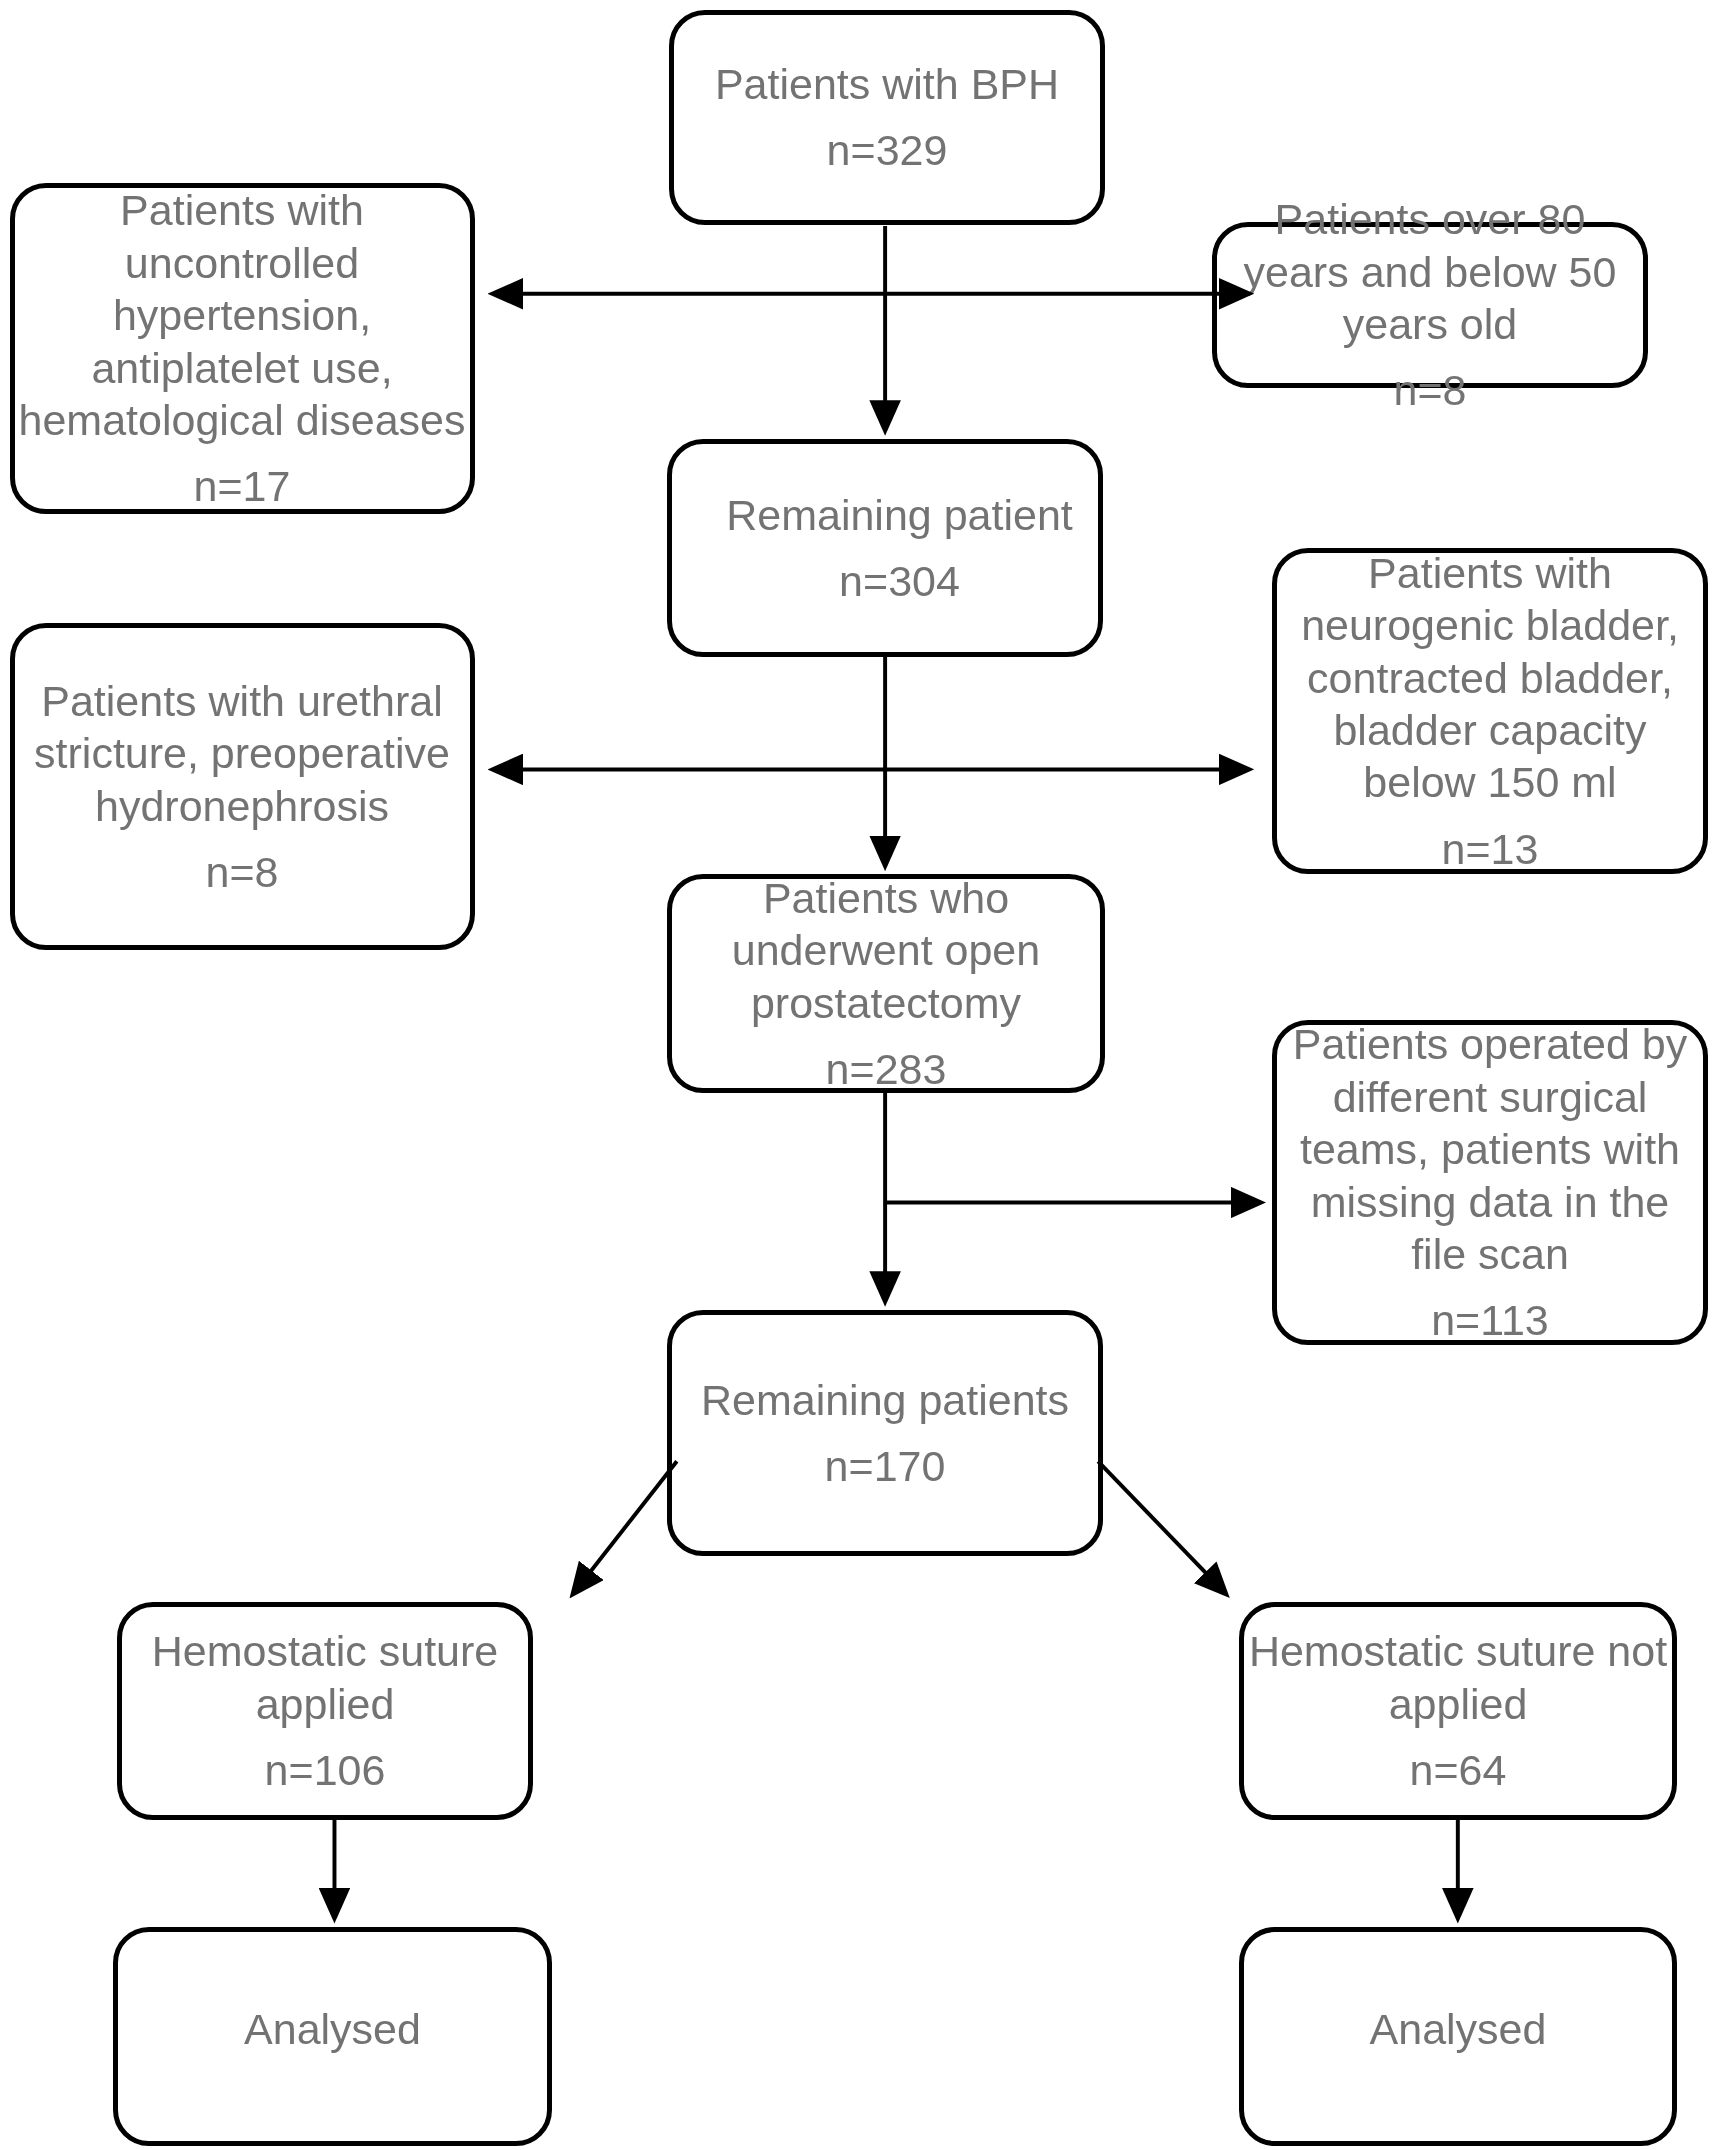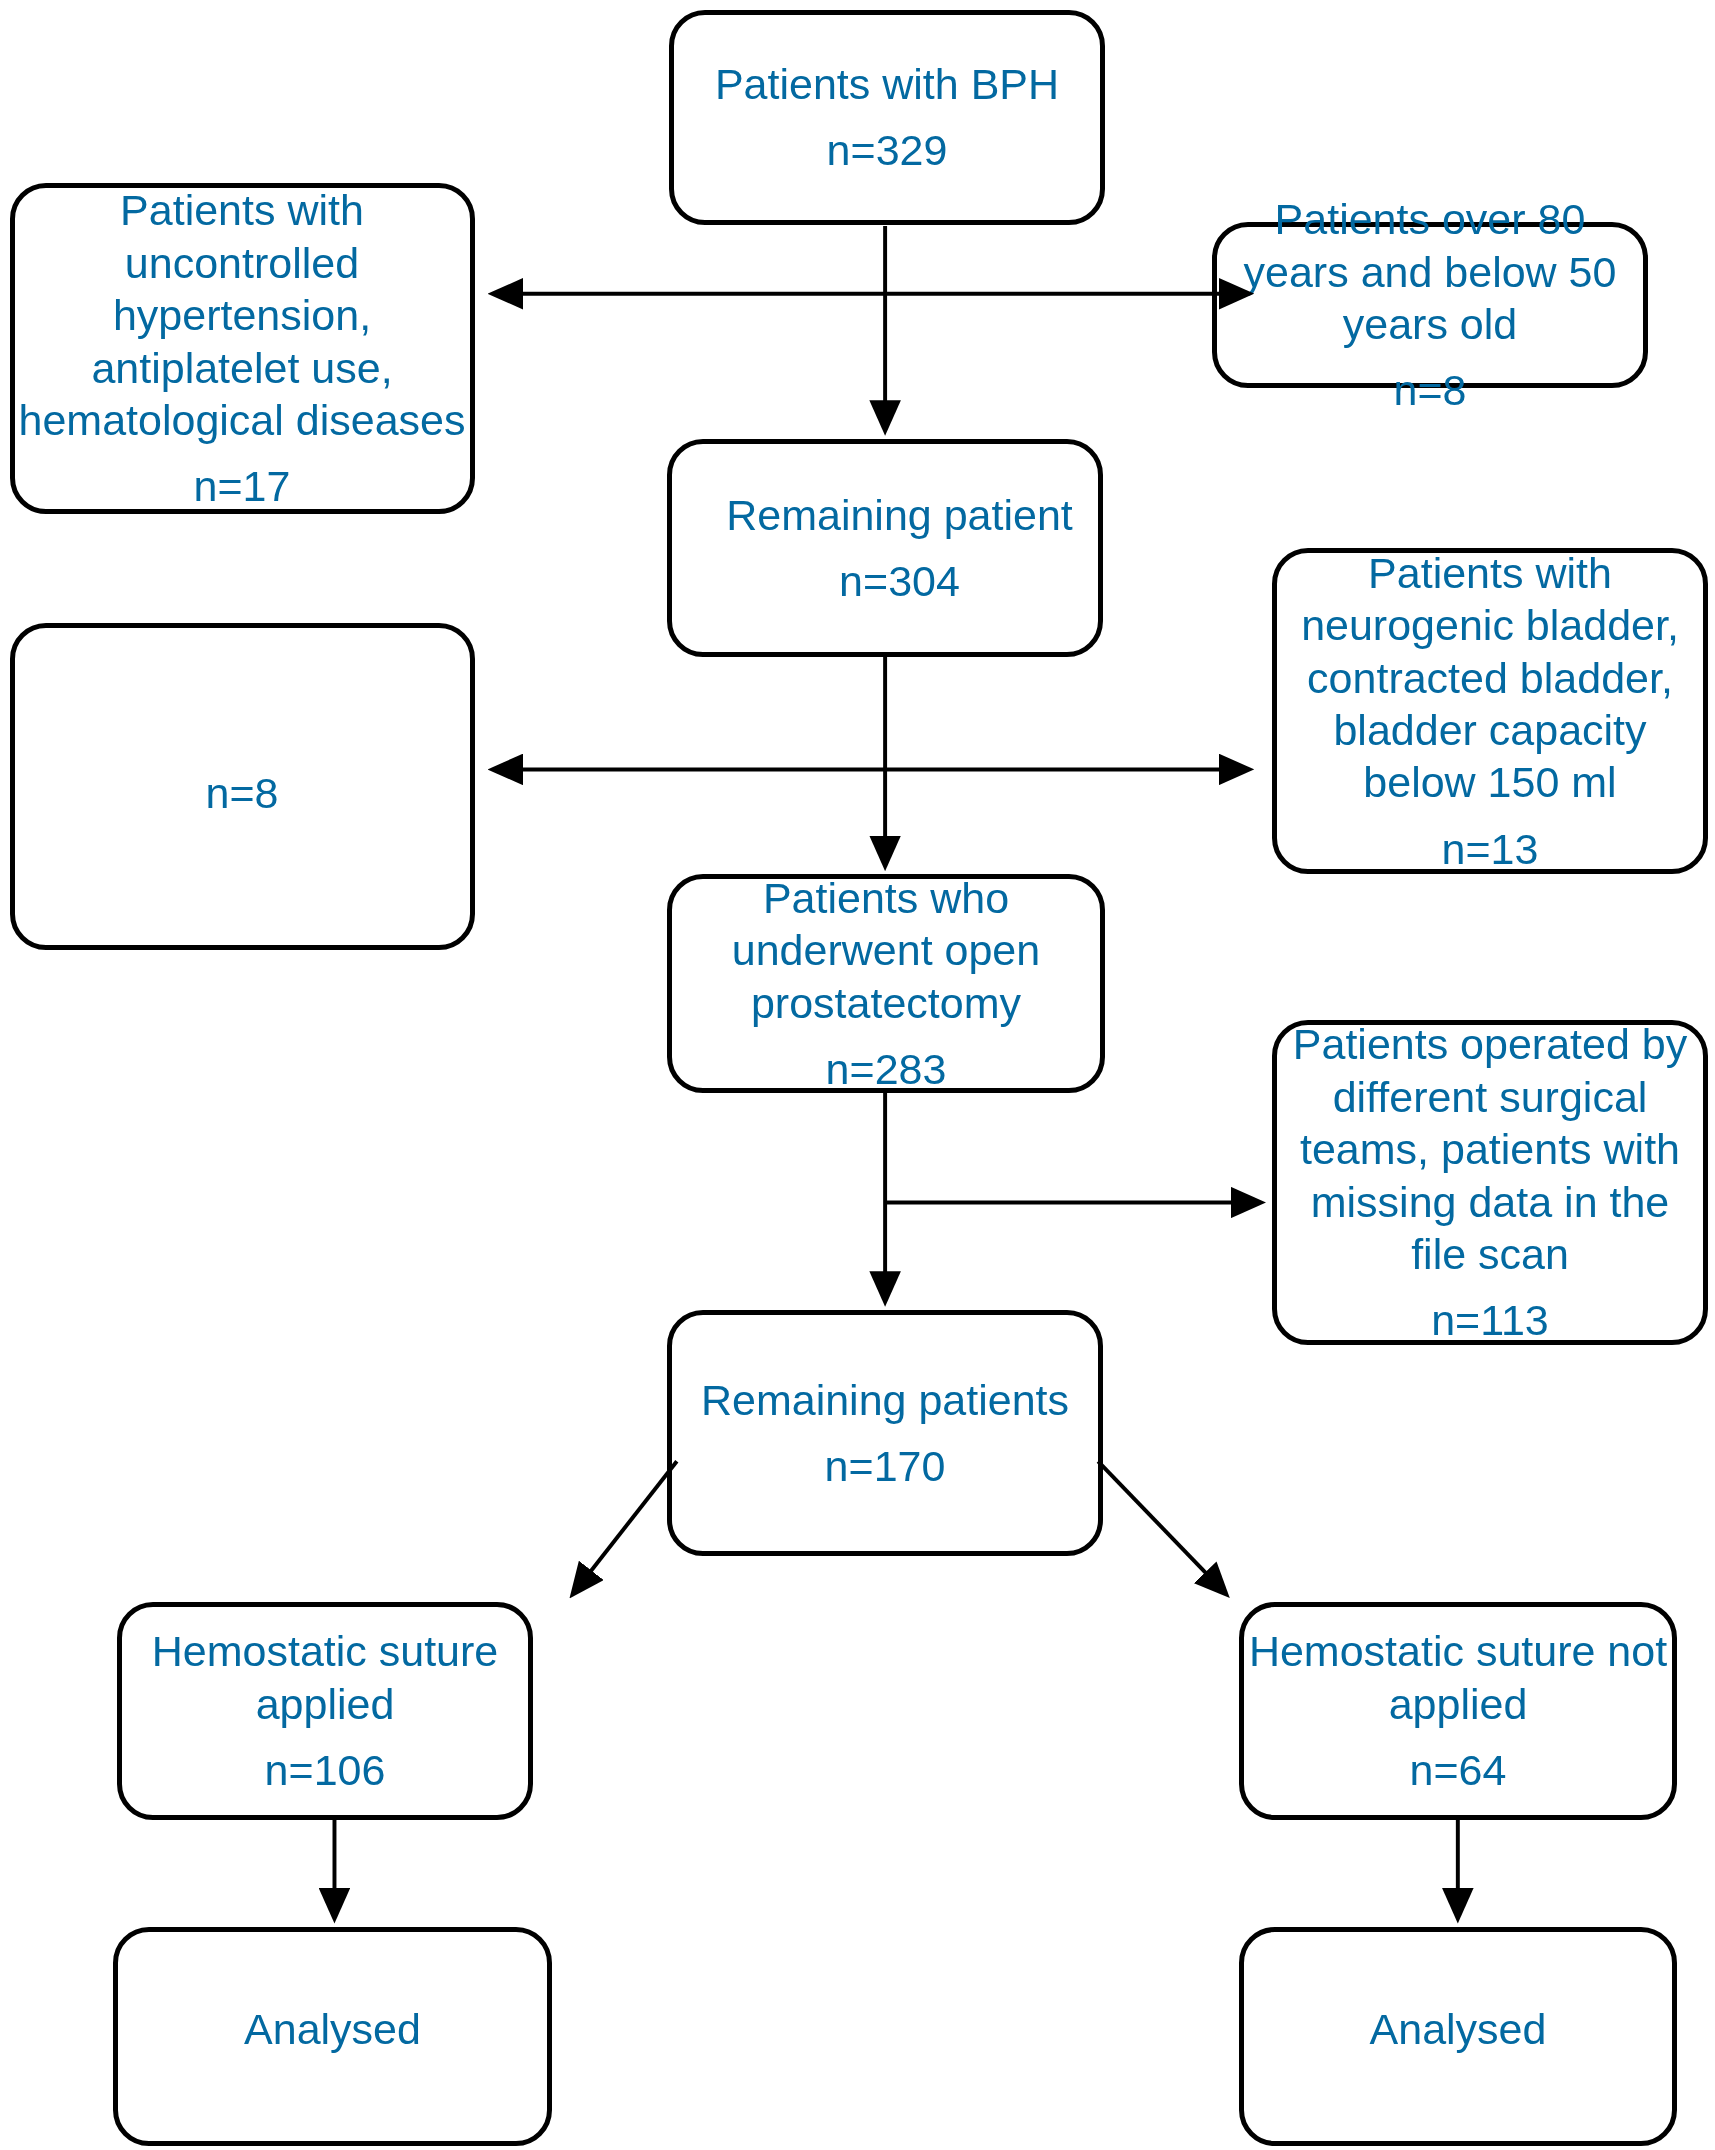--- a/index.html
+++ b/index.html
@@ -6,21 +6,21 @@
     margin: 0;
     padding: 0;
     background: #ffffff;
   }
   .stage {
     position: relative;
     width: 1715px;
     height: 2151px;
     background: #ffffff;
     font-family: "Liberation Sans", sans-serif;
-    color: #0369a1;
+    color: #737373;
   }
   .node {
     position: absolute;
     box-sizing: border-box;
     border: 5.5px solid #000000;
     border-radius: 36px;
     background: #ffffff;
     display: flex;
     flex-direction: column;
     align-items: center;
@@ -76,20 +76,23 @@
 years old</div>
     <div class="node-count">n=8</div>
   </div>
 
   <div class="node" style="left:667px; top:439px; width:436px; height:218px;padding-left:29px;">
     <div class="node-label">Remaining patient</div>
     <div class="node-count">n=304</div>
   </div>
 
   <div class="node" style="left:9.5px; top:623px; width:465px; height:327px;">
+    <div class="node-label">Patients with urethral
+stricture, preoperative
+hydronephrosis</div>
     <div class="node-count">n=8</div>
   </div>
 
   <div class="node" style="left:1272px; top:548px; width:436px; height:326px;">
     <div class="node-label">Patients with
 neurogenic bladder,
 contracted bladder,
 bladder capacity
 below 150 ml</div>
     <div class="node-count">n=13</div>

